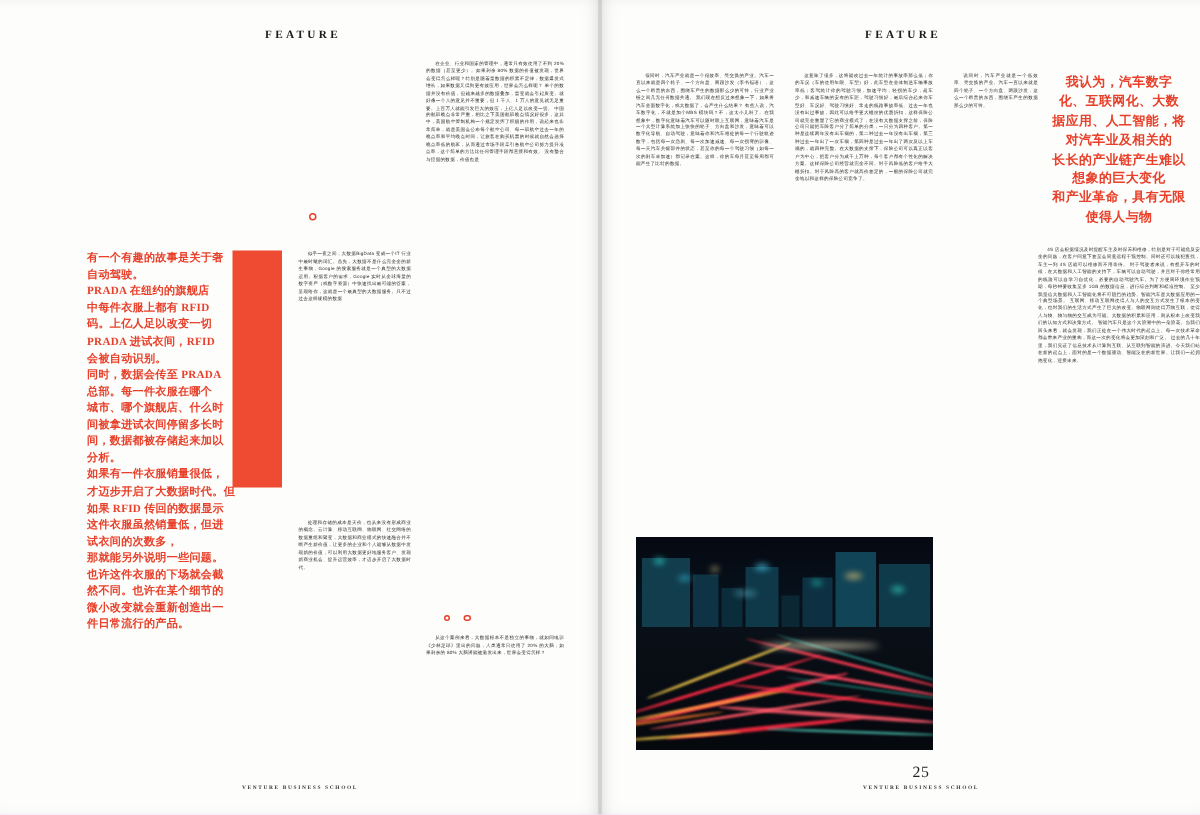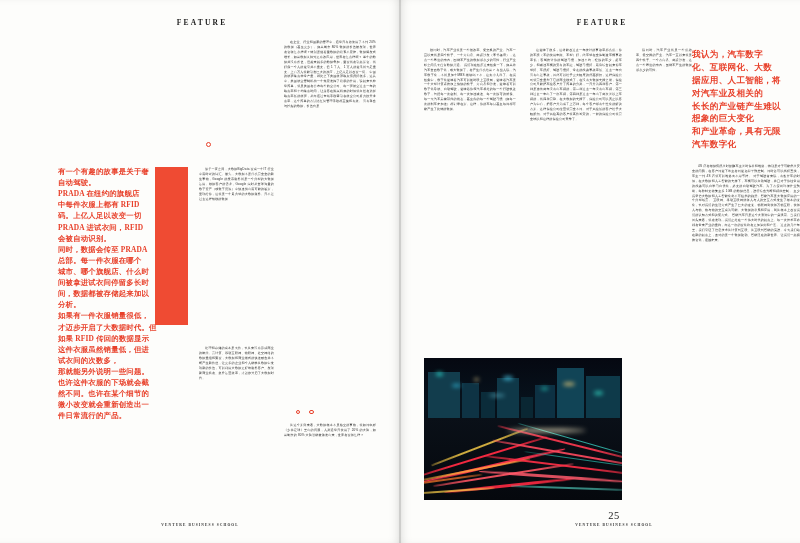--- a/index.html
+++ b/index.html
@@ -125,21 +125,21 @@
   .rcol-2{position:absolute;left:106px;top:8px;width:92px;}
   .rcol-3-top{position:absolute;left:212px;top:8px;width:56px;}
   .pull-quote{
     position:absolute;
     left:268px;top:8px;width:108px;
     color:#e8402a;
     font-family:"Liberation Serif", serif;
     font-weight:bold;
     font-size:8.6px;
     line-height:1.5;
-    text-align:left;
+    text-align:center;
     letter-spacing:.3px;
   }
   .pull-quote div{margin:0;}
   .rcol-4{position:absolute;left:268px;top:124px;width:108px;}
   .rcol-1-b{position:absolute;left:0px;top:322px;width:92px;}
   .rcol-2-b{position:absolute;left:106px;top:322px;width:92px;}
 
   .photo{
     position:absolute;
     left:0px;top:318px;
@@ -259,21 +259,21 @@
       </div>
 
       <div class="pull-quote">
         <div>我认为，汽车数字</div>
         <div>化、互联网化、大数</div>
         <div>据应用、人工智能，将</div>
         <div>对汽车业及相关的</div>
         <div>长长的产业链产生难以</div>
         <div>想象的巨大变化</div>
         <div>和产业革命，具有无限</div>
-        <div>汽车数字化</div>
+        <div>使得人与物</div>
       </div>
 
       <div class="col rcol-4">
         <p>4S 店会根据情况及时提醒车主及时保养和维修，特别是对于可能危及安全的问题，在客户同意下签至会同意远程干预控制。同时还可以线犯查找，车主一到 4S 店就可以维修而不用等待。
 对于驾驶者来说，有想开车的时候，在大数据和人工智能的支持下，车辆可以自动驾驶，并且对于你经常用的线路可以自学习自优化，必要的自动驾驶汽车。为了方便周环境作业预期，每秒钟要收集至多 1GB 的数据信息，进行综合判断和精准控制。
 至少我坚信大数据和人工智能化将不可阻挡的趋势。智能汽车是大数据应用的一个典型场景。
 互联网、移动互联网使得人与人的交互方式发生了根本的变化，也对我们的生活方式产生了巨大的改变。物联网则使得万物互联，使得人与物、物与物的交互成为可能。大数据的积累和应用，则从根本上改变我们的认知方式和决策方式。
 智能汽车只是这个大浪潮中的一朵浪花。当我们回头来看，就会发现，我们正处在一个伟大时代的起点上。每一次技术革命都会带来产业的重构，而这一次的变化将会更加深刻和广泛。
 过去的几十年里，我们见证了信息技术从计算到互联、从互联到智能的演进。今天我们站在新的起点上，面对的是一个数据驱动、智能泛在的新世界。让我们一起拥抱变化，迎接未来。</p>
       </div>

